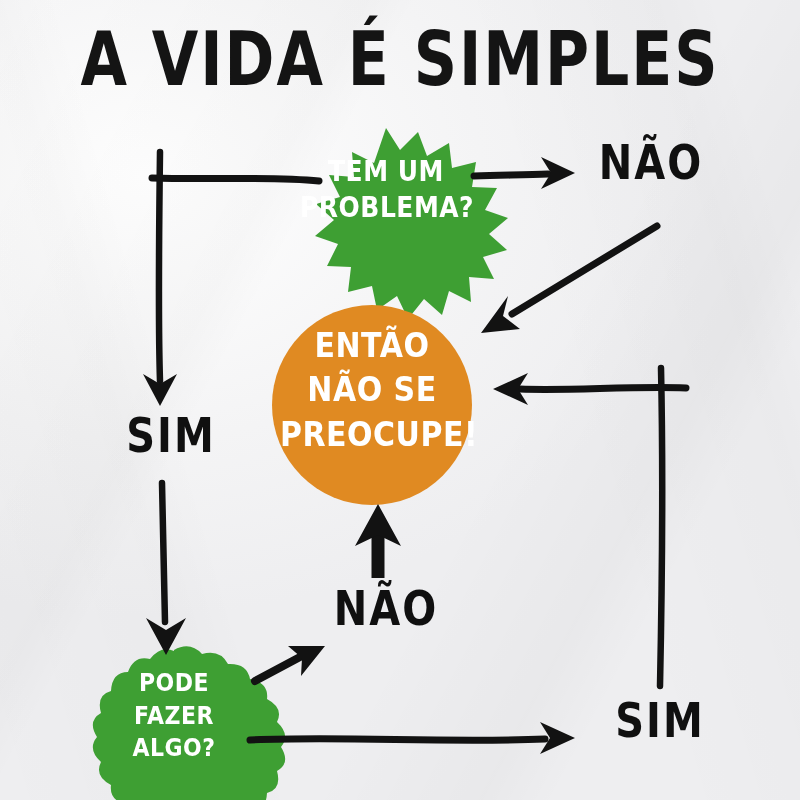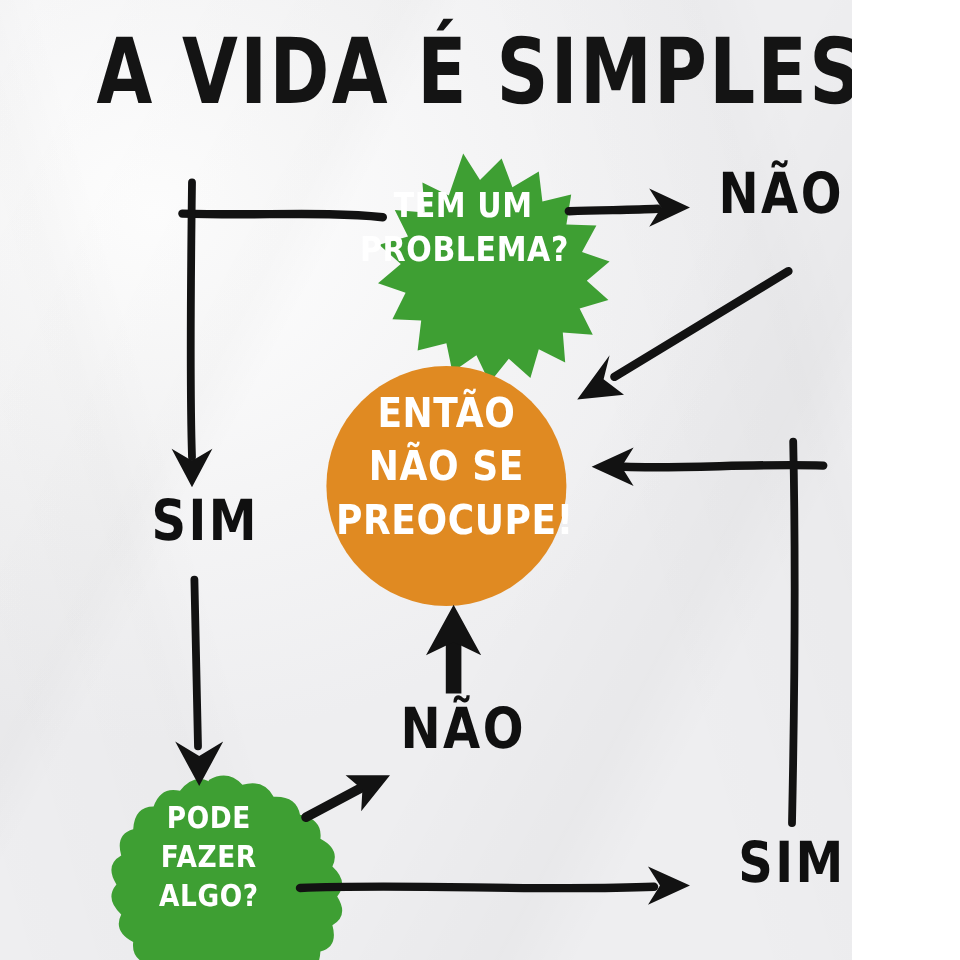--- a/index.html
+++ b/index.html
@@ -4,21 +4,21 @@
 <title>A Vida é Simples — Fluxograma</title>
 <style>
   html, body {
     margin: 0;
     padding: 0;
     background: #ffffff;
   }
 
   #canvas {
     position: relative;
-    width: 710px;
+    width: 800px;
     height: 800px;
     overflow: hidden;
     font-family: "DejaVu Sans", sans-serif;
     
     background:
       linear-gradient(118deg, rgba(0,0,0,0.000) 0%, rgba(0,0,0,0.018) 30%, rgba(0,0,0,0.000) 34%, rgba(0,0,0,0.000) 60%, rgba(0,0,0,0.022) 74%, rgba(0,0,0,0.000) 80%),
       linear-gradient(74deg, rgba(0,0,0,0.000) 0%, rgba(0,0,0,0.014) 22%, rgba(0,0,0,0.000) 28%, rgba(0,0,0,0.000) 66%, rgba(0,0,0,0.016) 86%, rgba(0,0,0,0.000) 92%),
       radial-gradient(ellipse 70% 55% at 18% 22%, #ffffff 0%, #f4f4f5 60%, #eeeef0 100%),
       #f2f2f3;
   }

